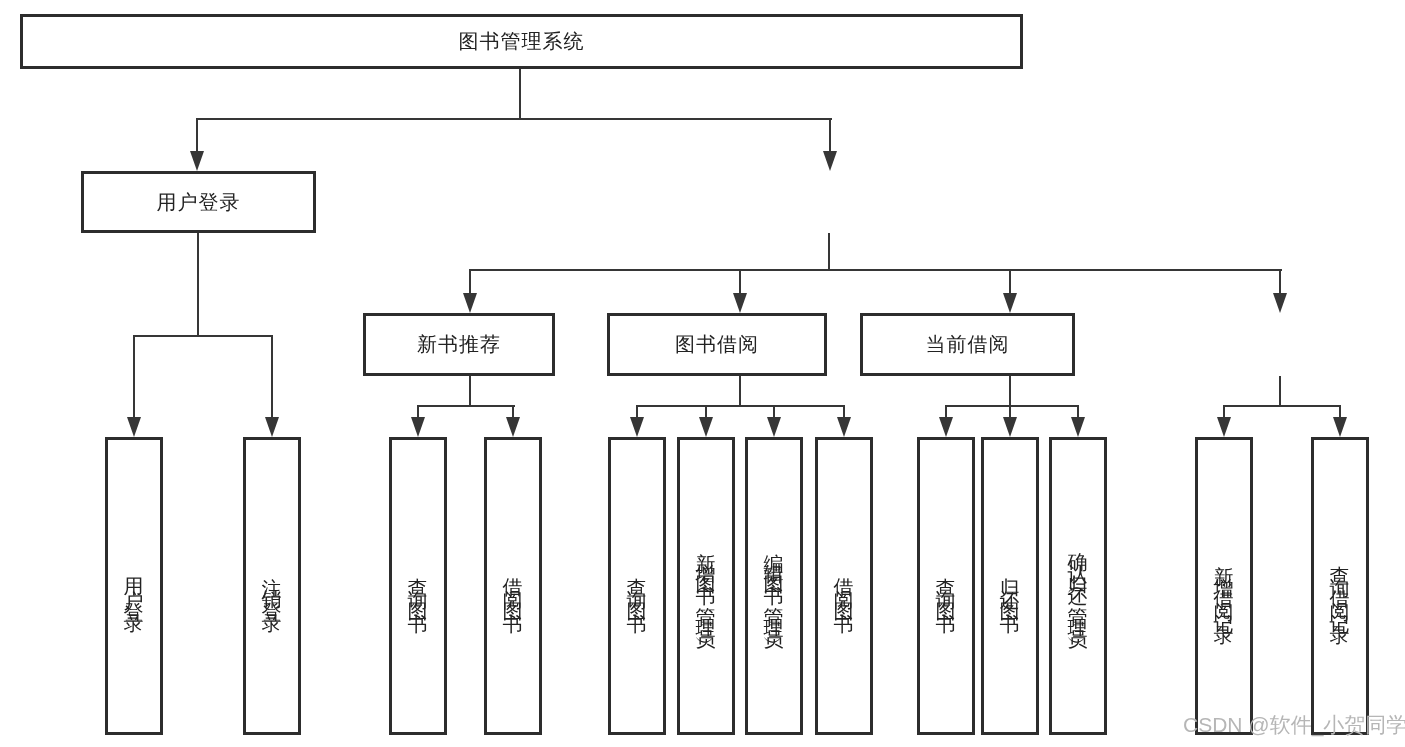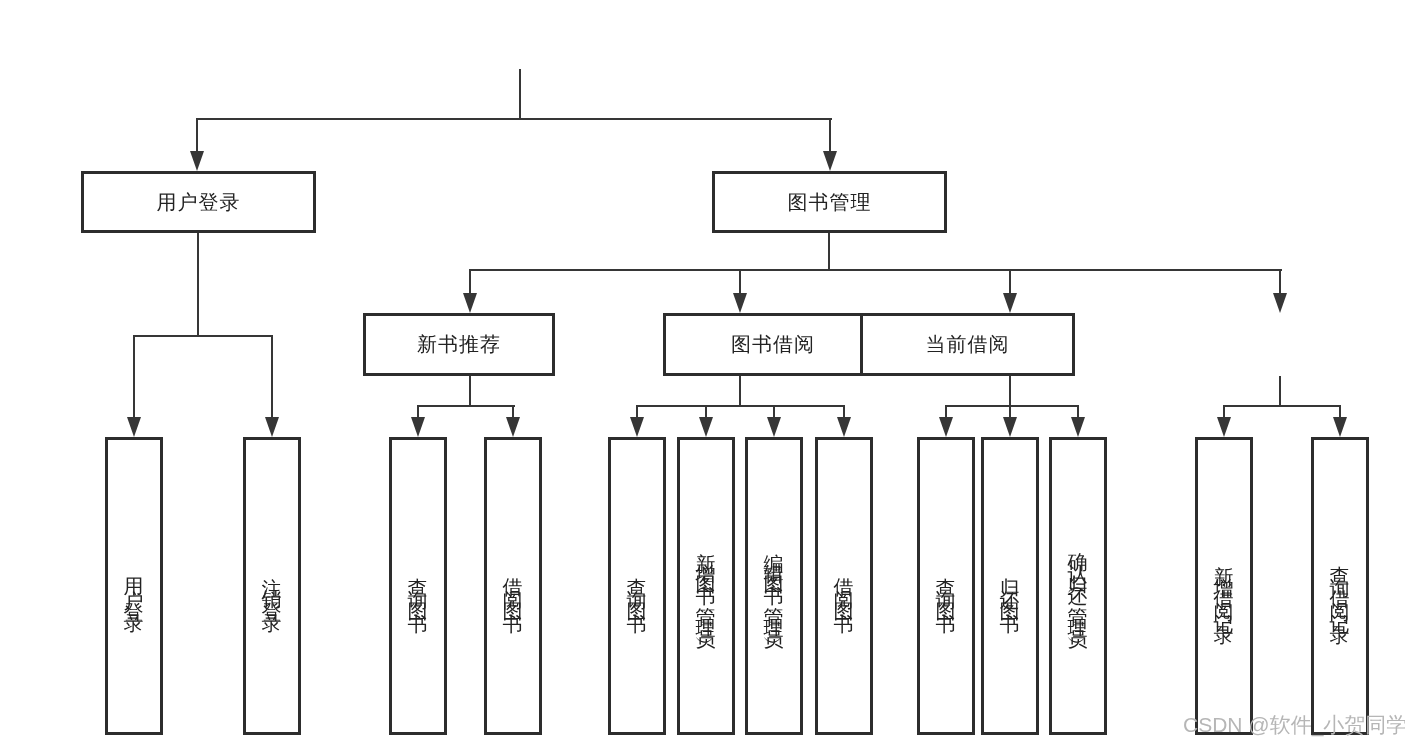--- a/index.html
+++ b/index.html
@@ -55,33 +55,33 @@
     color:var(--wm);
     z-index:10;
     white-space:nowrap;
   }
 </style>
 </head>
 <body>
 
 <div class="canvas">
 
+  <div class="box" style="left:20px;top:14px;width:1003px;height:55px">
+    <span class="lbl">图书管理系统</span>
+  </div>
 
   <div class="vline" style="left:519px;top:69px;height:50px"></div>
   <div class="hline" style="left:196px;top:118px;width:636px"></div>
   <div class="vline" style="left:196px;top:118px;height:35px"></div>
   <div class="arrow" style="left:190px;top:151px"></div>
   <div class="vline" style="left:829px;top:118px;height:35px"></div>
   <div class="arrow" style="left:823px;top:151px"></div>
 
   <div class="box" style="left:81px;top:171px;width:235px;height:62px">
     <span class="lbl">用户登录</span>
-  </div>
-  <div class="box" style="left:712px;top:171px;width:235px;height:62px">
-    <span class="lbl">图书管理</span>
   </div>
 
   <div class="vline" style="left:197px;top:233px;height:103px"></div>
   <div class="hline" style="left:133px;top:335px;width:140px"></div>
   <div class="vline" style="left:133px;top:335px;height:84px"></div>
   <div class="arrow" style="left:127px;top:417px"></div>
   <div class="vline" style="left:271px;top:335px;height:84px"></div>
   <div class="arrow" style="left:265px;top:417px"></div>
 
   <div class="vline" style="left:828px;top:233px;height:38px"></div>
@@ -91,21 +91,21 @@
   <div class="vline" style="left:739px;top:269px;height:26px"></div>
   <div class="arrow" style="left:733px;top:293px"></div>
   <div class="vline" style="left:1009px;top:269px;height:26px"></div>
   <div class="arrow" style="left:1003px;top:293px"></div>
   <div class="vline" style="left:1279px;top:269px;height:26px"></div>
   <div class="arrow" style="left:1273px;top:293px"></div>
 
   <div class="box" style="left:363px;top:313px;width:192px;height:63px">
     <span class="lbl">新书推荐</span>
   </div>
-  <div class="box" style="left:663px;top:313px;width:220px;height:63px">
+  <div class="box" style="left:607px;top:313px;width:220px;height:63px">
     <span class="lbl">图书借阅</span>
   </div>
   <div class="box" style="left:860px;top:313px;width:215px;height:63px">
     <span class="lbl">当前借阅</span>
   </div>
 
   <div class="vline" style="left:469px;top:376px;height:31px"></div>
   <div class="hline" style="left:417px;top:405px;width:98px"></div>
   <div class="vline" style="left:417px;top:405px;height:14px"></div>
   <div class="arrow" style="left:411px;top:417px"></div>

